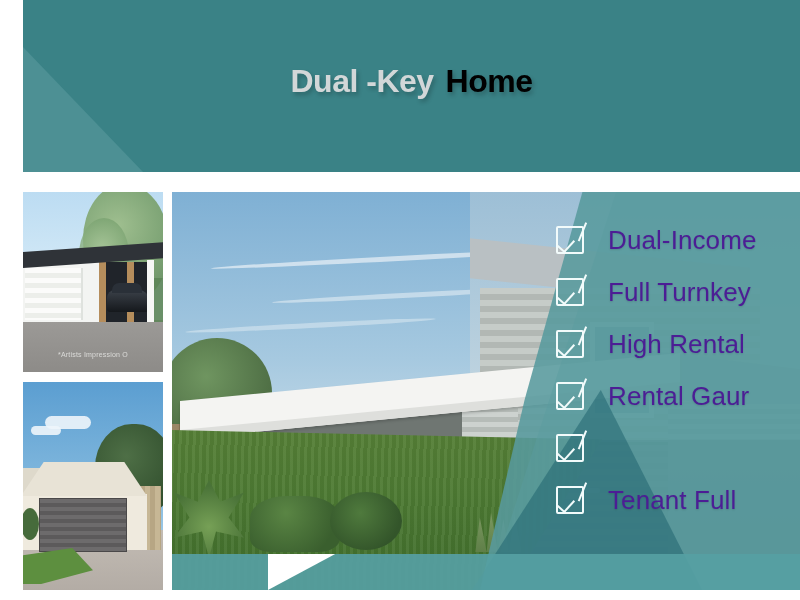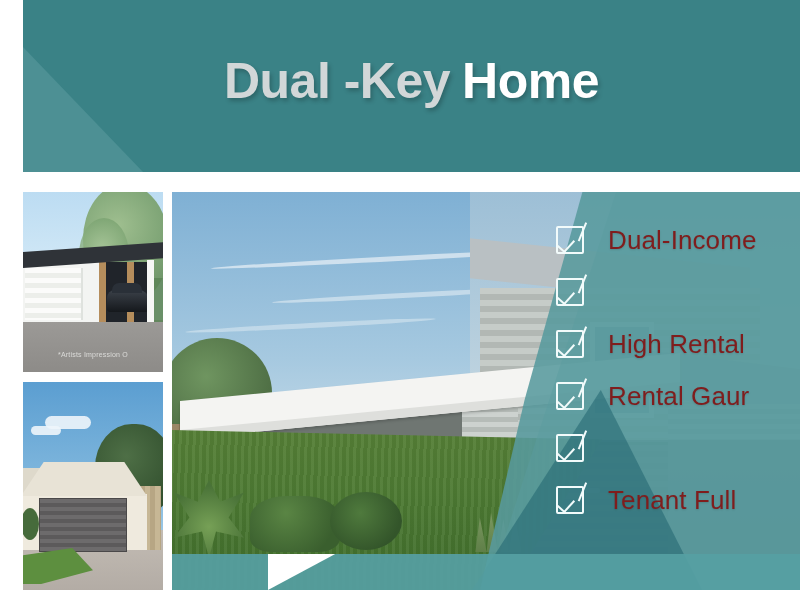--- a/index.html
+++ b/index.html
@@ -16,26 +16,26 @@
   }
   .header-accent{
     position:absolute;left:0;bottom:0;width:120px;height:125px;
     background:#4d9094;
     clip-path:polygon(0 0,100% 100%,0 100%);
   }
   .header-title{
     position:absolute;left:0;top:0;width:100%;height:100%;
     display:flex;align-items:center;justify-content:center;
     white-space:nowrap;
-    font-size:50px;font-weight:bold;letter-spacing:-0.5px;
+    font-size:32px;font-weight:bold;letter-spacing:-0.5px;
     text-shadow:2px 3px 4px rgba(0,0,0,.22);
     padding-bottom:10px;box-sizing:border-box;
   }
   .t-grey{color:#d2d7d8;}
-  .t-white{color:#ffffff;margin-left:12px;}
+  .t-white{color:#000000;margin-left:12px;}
 
   
   .thumb{position:absolute;left:23px;width:140px;overflow:hidden;background:#cfd6dc;}
   .thumb.one{top:192px;height:180px;}
   .thumb.two{top:382px;height:208px;}
 
   
   .t1-sky{position:absolute;inset:0;background:linear-gradient(#bcdcf2 0%,#d8ecf8 55%,#e7f2f8 100%);}
   .t1-tree{position:absolute;right:-6px;top:-8px;width:86px;height:118px;border-radius:48% 52% 46% 54%;
            background:radial-gradient(circle at 40% 35%,#9dbd8a 0%,#7ea472 45%,#5d8558 100%);opacity:.95;}
@@ -151,21 +151,21 @@
 
   
   .features{position:absolute;left:556px;top:214px;width:260px;}
   .f-row{display:flex;align-items:center;height:52px;white-space:nowrap;}
   .chk{width:24px;height:24px;flex:0 0 24px;border:2.4px solid #f2fbfb;border-radius:2px;
        position:relative;margin-right:24px;}
   .chk:before{content:"";position:absolute;left:3px;top:8px;width:8px;height:14px;
        border:solid #f2fbfb;border-width:0 2.6px 2.6px 0;transform:rotate(42deg);}
   .chk:after{content:"";position:absolute;left:9px;top:-9px;width:15px;height:20px;
        border-right:2.6px solid #f2fbfb;transform:rotate(22deg);}
-  .f-label{color:#7f1d1d;font-size:26px;font-weight:400;letter-spacing:.1px;
+  .f-label{color:#4c1d95;font-size:26px;font-weight:400;letter-spacing:.1px;
        text-shadow:0 1px 2px rgba(0,0,0,.13);}
 
   
   .url{position:absolute;left:486px;top:548px;white-space:nowrap;
        color:#ffffff;font-size:21px;font-weight:bold;letter-spacing:-.2px;
        text-shadow:0 1px 3px rgba(0,0,0,.3);}
 </style>
 </head>
 <body>
 
@@ -256,20 +256,21 @@
     <div class="ov-barNotch"></div>
   </div>
 
   <div class="features">
     <div class="f-row">
       <span class="chk"></span>
       <span class="f-label">Dual-Income</span>
     </div>
     <div class="f-row">
       <span class="chk"></span>
+      <span class="f-label">Full Turnkey</span>
     </div>
     <div class="f-row">
       <span class="chk"></span>
       <span class="f-label">High Rental</span>
     </div>
     <div class="f-row">
       <span class="chk"></span>
       <span class="f-label">Rental Gaur</span>
     </div>
     <div class="f-row">

